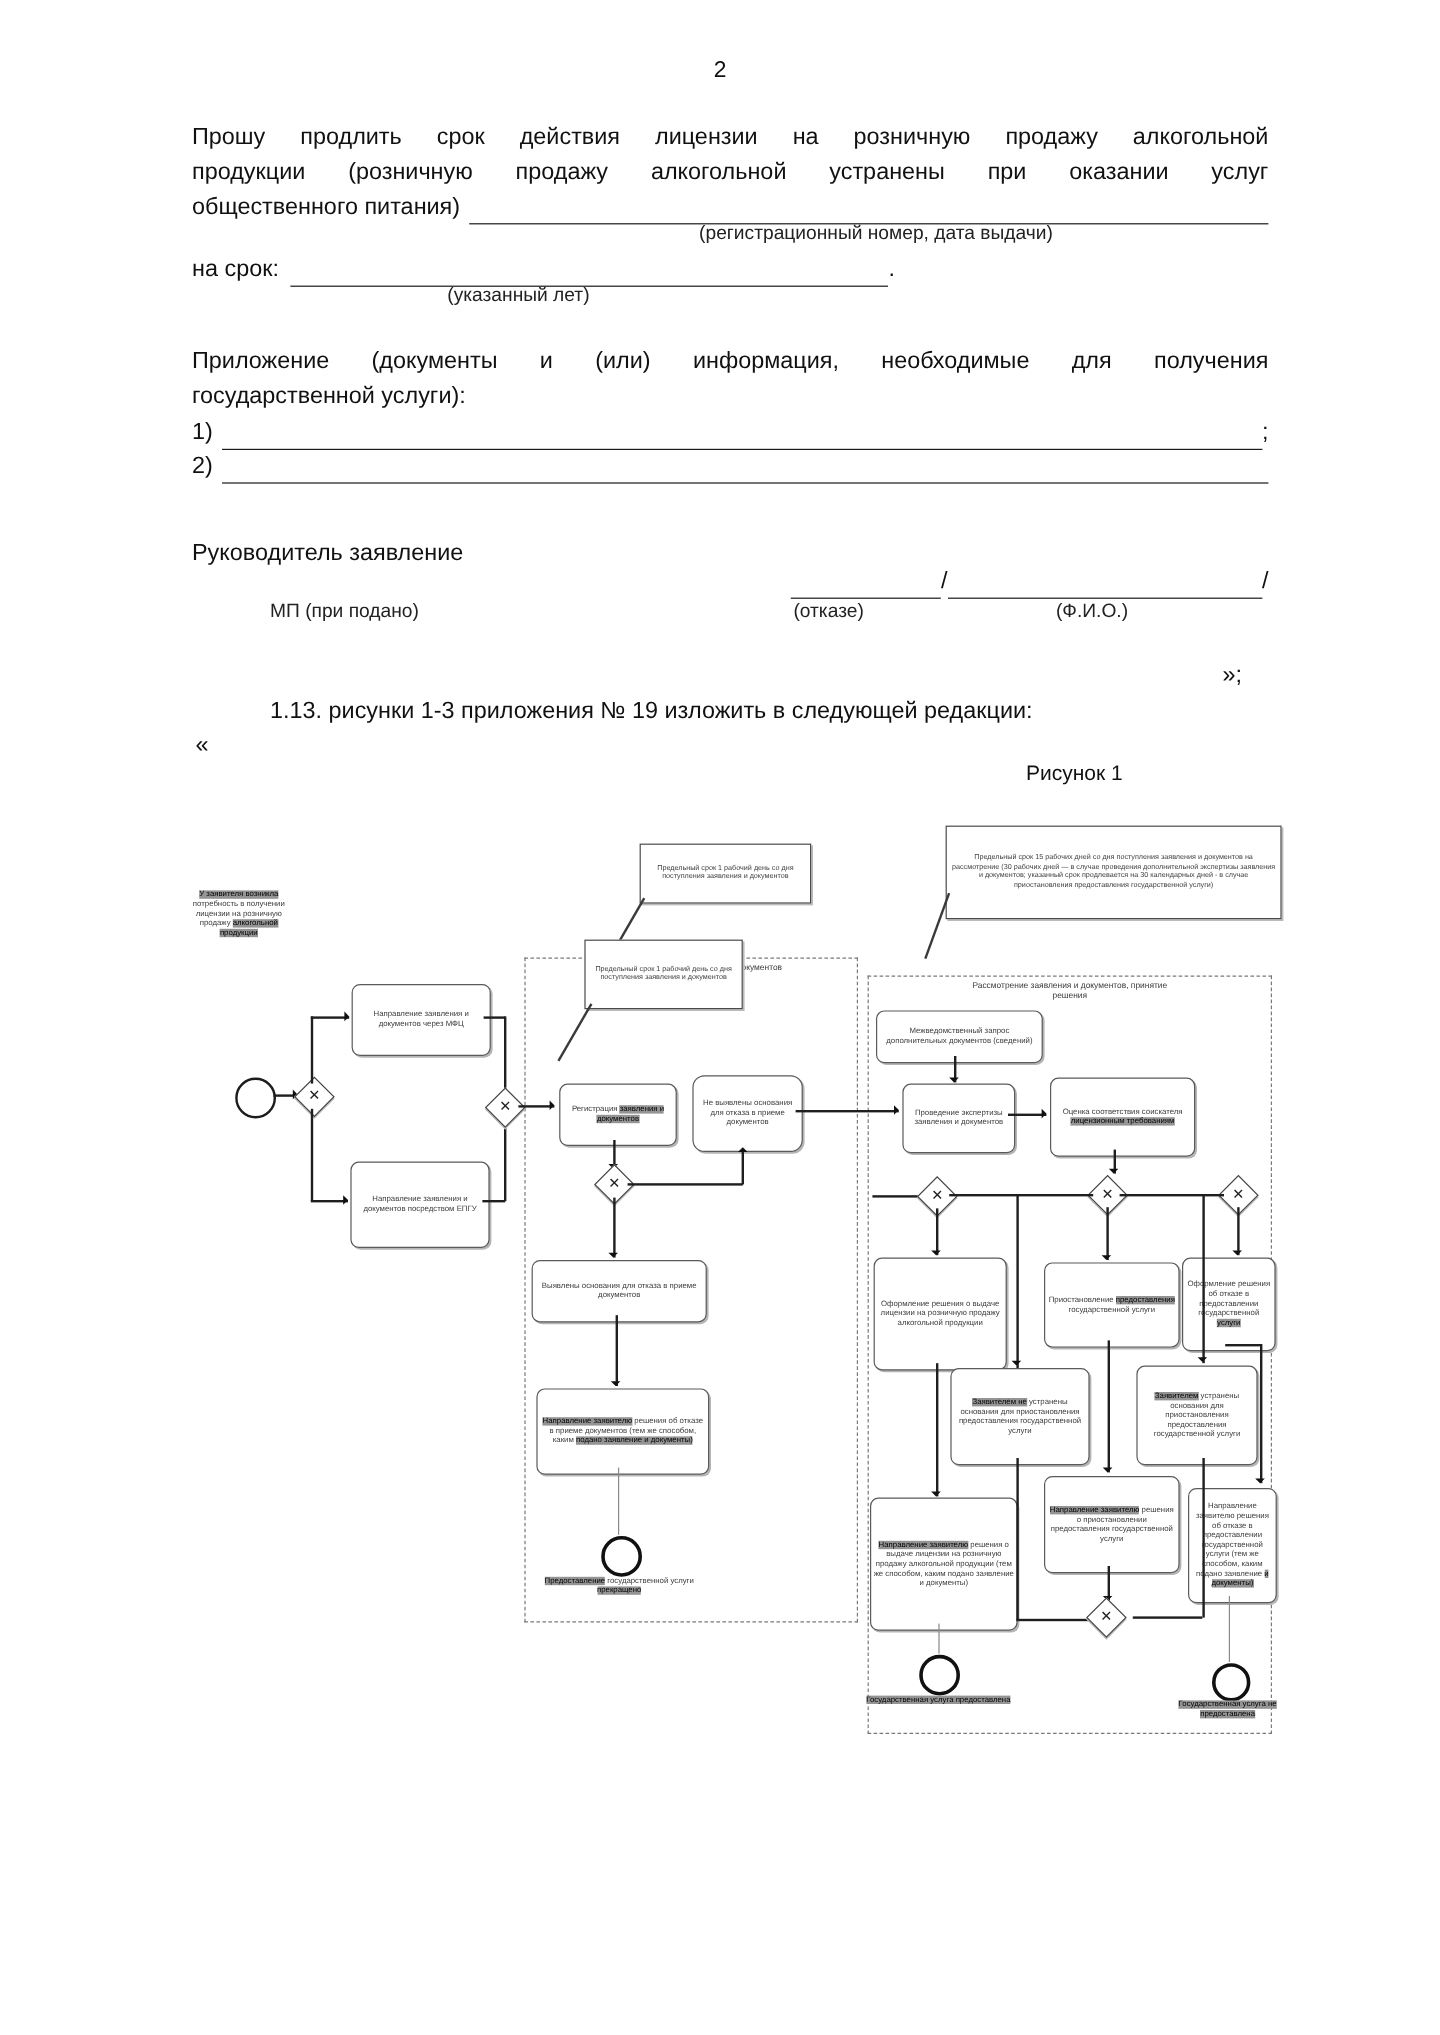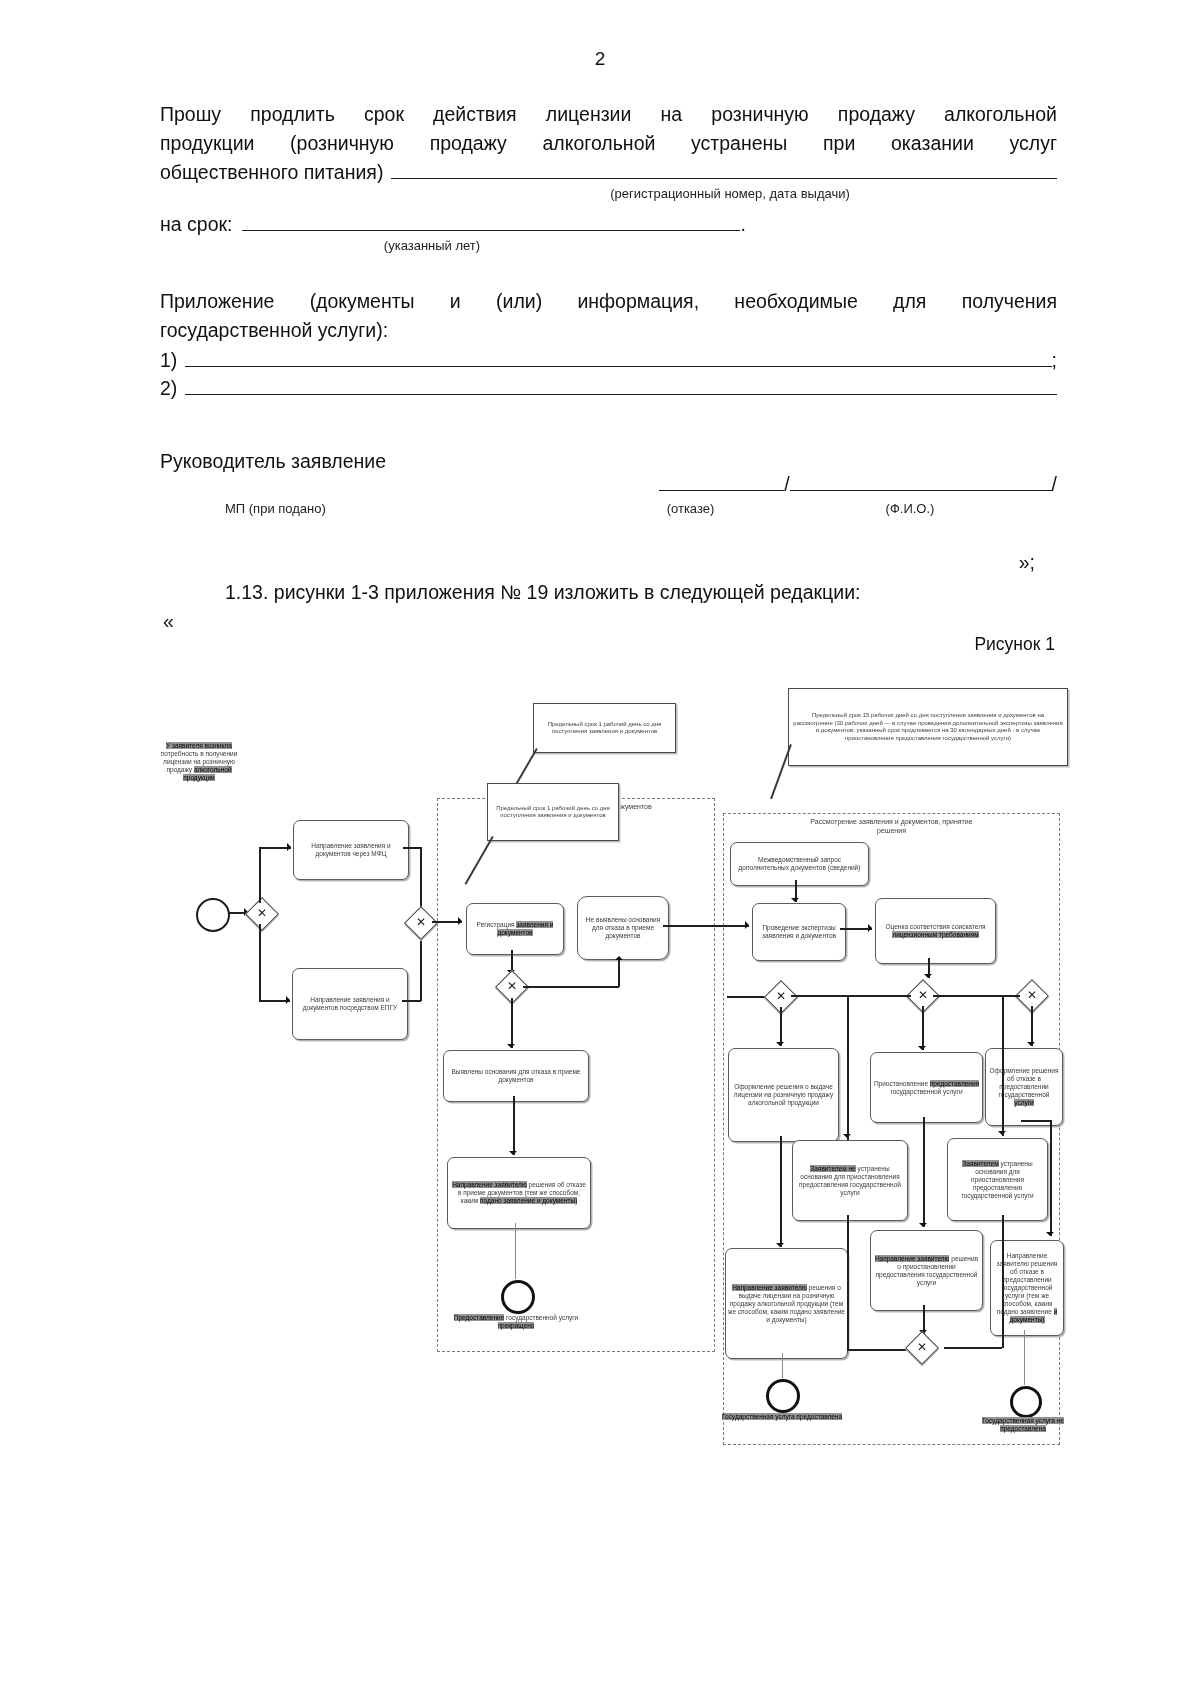--- a/index.html
+++ b/index.html
@@ -1,22 +1,22 @@
 <!DOCTYPE html>
 <html><head>
 <meta charset="utf-8">
 <style>
   html,body{margin:0;padding:0}
   body{width:1200px;height:1696px;background:#fff;position:relative;
        font-family:"Liberation Sans",sans-serif;color:#111;overflow:hidden}
   .abs{position:absolute}
   .bodytext{font-size:19.5px;line-height:29px}
   .jl{text-align:justify;text-align-last:justify}
-  .cap{font-size:13px;color:#222}
-  .fl{display:flex;align-items:flex-start}
+  .cap{font-size:16px;color:#222}
+  .fl{display:flex;align-items:flex-end}
   .ul{border-bottom:1.7px solid #1a1a1a;height:20px;display:inline-block}
   .pagenum{left:0;top:48px;width:1200px;text-align:center;font-size:19px}
   
   .lane{border:1.6px dashed #7a7a7a;background:transparent}
   .lanehdr{font-size:7px;color:#3c3c3c;text-align:center;line-height:8.5px}
   .task{border:1.2px solid #5a5a5a;border-radius:7px;background:#fff;
         box-shadow:1.5px 1.5px 0 #b5b5b5;color:#3a3a3a;
         font-size:6.5px;line-height:8px;text-align:center;
         display:flex;align-items:center;justify-content:center;padding:2px}
   .note{border:1px solid #4a4a4a;background:#fff;box-shadow:1.5px 1.5px 0 #bbb;
@@ -81,21 +81,21 @@
   <span class="ul" style="width:262px"></span>
   <span>/</span>
 </div>
 <div class="abs cap" style="left:225px;top:501px">МП (при подано)</div>
 <div class="abs cap" style="left:628px;top:501px;width:125px;text-align:center">(отказе)</div>
 <div class="abs cap" style="left:850px;top:501px;width:120px;text-align:center">(Ф.И.О.)</div>
 
 <div class="abs bodytext" style="left:975px;top:548px;width:60px;text-align:right">»;</div>
 <div class="abs bodytext" style="left:225px;top:578px;width:850px">1.13. рисунки 1-3 приложения № 19 изложить в следующей редакции:</div>
 <div class="abs bodytext" style="left:163px;top:607px">«</div>
-<div class="abs" style="left:855px;top:634px;width:200px;text-align:right;font-size:17.5px">Рисунок 1</div>
+<div class="abs" style="left:855px;top:634px;width:200px;text-align:left;font-size:17.5px">Рисунок 1</div>
 
 <div>
 
   <div class="abs lane" style="left:437px;top:798px;width:276px;height:552px">
     <div class="lanehdr" style="margin:4px auto 0;width:170px">Прием и регистрация заявления и документов</div>
   </div>
   <div class="abs lane" style="left:723px;top:813px;width:335px;height:630px">
     <div class="lanehdr" style="margin:4px auto 0;width:190px">Рассмотрение заявления и документов, принятие решения</div>
   </div>
 

